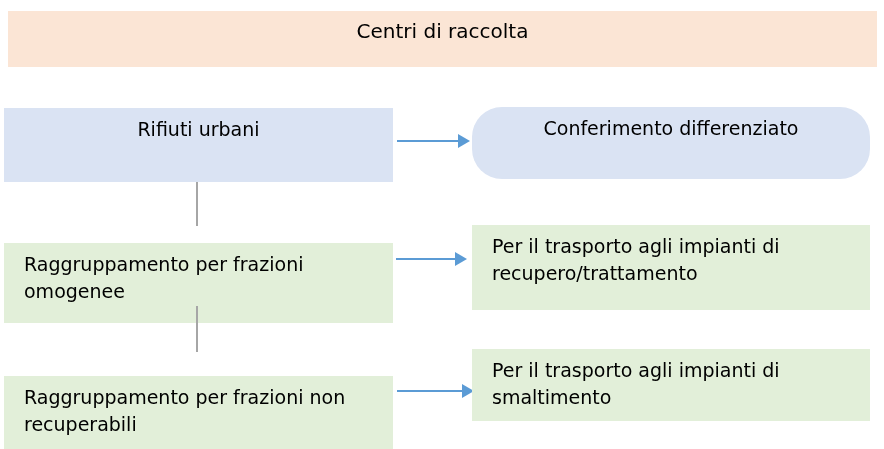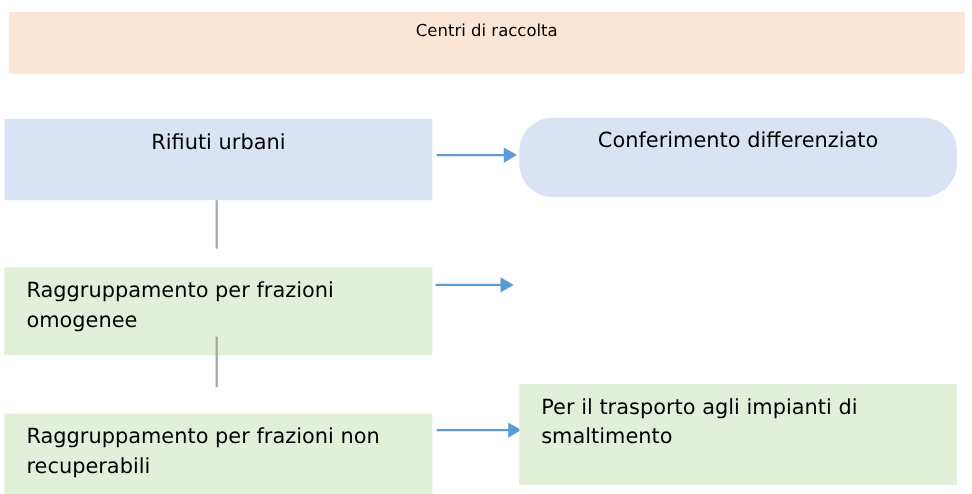--- a/index.html
+++ b/index.html
@@ -15,42 +15,42 @@
   .banner {
     position: absolute;
     left: 8px; top: 11px;
     width: 869px; height: 56px;
     background: var(--banner, #FBE5D5);
     display: flex;
     justify-content: center;
     align-items: flex-start;
     box-sizing: border-box;
     padding-top: 8px;
-    font-size: 15px;
+    font-size: 20px;
   }
   .box {
     position: absolute;
     box-sizing: border-box;
     display: flex;
     justify-content: center;
     align-items: flex-start;
     text-align: left;
     font-size: 19px;
     line-height: 27px;
     padding: 8px 20px 0 20px;
   }
   .blue  { background: var(--blue, #DAE3F3); }
   .green { background: var(--green, #E2EFD9); }
 
   .b1l { left: 4px;   top: 108px; width: 389px; height: 74px; }
   .b1r { left: 472px; top: 107px; width: 398px; height: 72px; border-radius: 30px; }
   .b2l { left: 4px;   top: 243px; width: 389px; height: 80px; }
   .b2r { left: 472px; top: 225px; width: 398px; height: 85px; }
   .b3l { left: 4px;   top: 352px; width: 389px; height: 82px; margin-top: 24px; }
-  .b3r { left: 472px; top: 349px; width: 398px; height: 92px; }
+  .b3r { left: 472px; top: 349px; width: 398px; height: 72px; }
 
   .arrow { position: absolute; height: 14px; }
   .arrow .arrow-line {
     position: absolute;
     left: 0; right: 10px; top: 6px;
     height: 2px;
     background: var(--arrow, #5B9BD5);
   }
   .arrow .arrow-head {
     position: absolute;
@@ -94,20 +94,23 @@
 
   <div class="connector c1"></div>
 
   <div class="box green b2l">
     <span>Raggruppamento per frazioni omogenee</span>
   </div>
   <div class="arrow a2">
     <div class="arrow-line"></div>
     <div class="arrow-head"></div>
   </div>
+  <div class="box green b2r">
+    <span>Per il trasporto agli impianti di recupero/trattamento</span>
+  </div>
 
   <div class="connector c2"></div>
 
   <div class="box green b3l">
     <span>Raggruppamento per frazioni non recuperabili</span>
   </div>
   <div class="arrow a3">
     <div class="arrow-line"></div>
     <div class="arrow-head"></div>
   </div>

